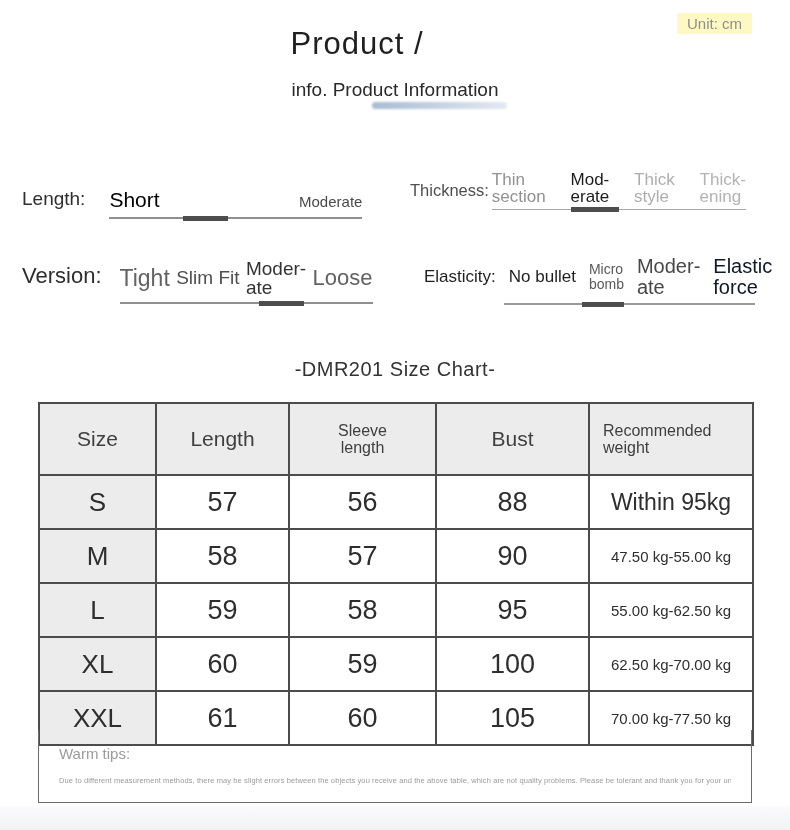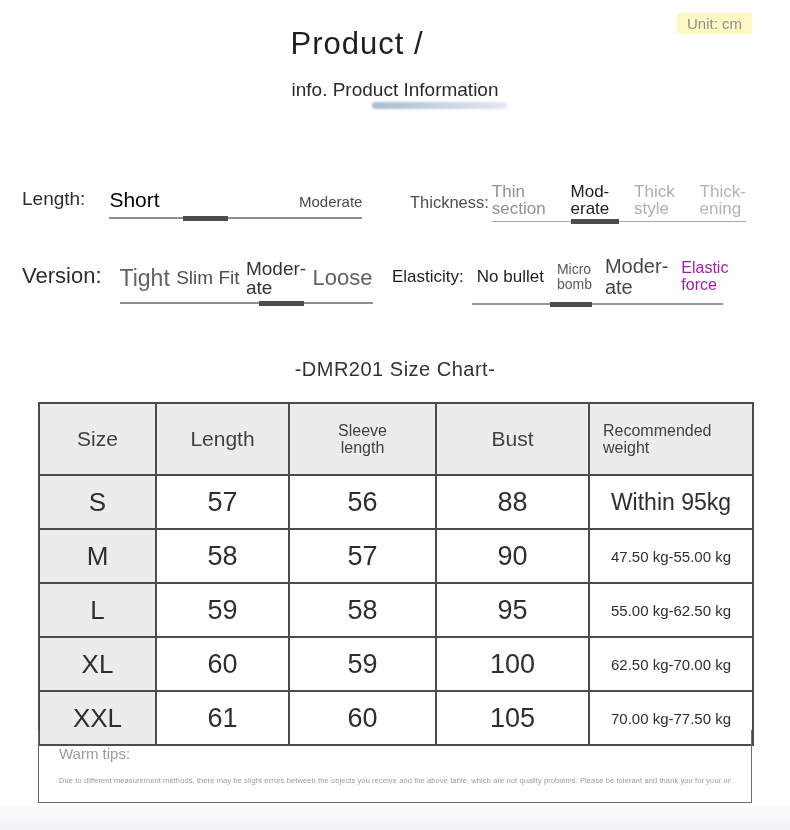--- a/index.html
+++ b/index.html
@@ -41,21 +41,21 @@
   .grp-length .grp-label { font-size:19px; margin-right:24px; }
   .grp-length .grp-body { width:253px; }
   .grp-length .opts { align-items:baseline; }
   .o-short { font-size:21px; color:#000000; }
   .o-moderate { font-size:15px; color:#4a4a4a; }
   .o-longmid { font-size:20px; color:#4a4a4a; }
   .grp-length .track { margin-top:5px; }
   .grp-length .seg { left:29%; width:18%; }
 
   
-  .grp-thickness { left:410px; top:183px; }
+  .grp-thickness { left:410px; top:171px; }
   .grp-thickness .grp-label { font-size:16.5px; color:#4f4f4f; margin-right:3px; padding-top:10px; }
   .grp-thickness .grp-body { width:254px; }
   .grp-thickness .opt { font-size:17px; line-height:1.02; }
   .o-thin { color:#919191; }
   .o-mod { color:#1c1c1c; font-weight:500; }
   .o-thickstyle { color:#aeaeae; }
   .o-thickening { color:#b3b3b3; }
   .grp-thickness .track { margin-top:3px; background:#a8a8a8; height:1.5px; }
   .grp-thickness .seg { left:31%; width:19%; }
 
@@ -65,27 +65,27 @@
   .grp-version .grp-body { width:253px; }
   .grp-version .opts { align-items:center; min-height:44px; }
   .o-tight { font-size:23px; color:#636363; }
   .o-slimfit { font-size:19px; color:#4f4f4f; }
   .o-moderate2 { font-size:19px; color:#333; line-height:1.02; }
   .o-loose { font-size:22px; color:#636363; }
   .grp-version .track { margin-top:2px; }
   .grp-version .seg { left:55%; width:18%; }
 
   
-  .grp-elasticity { left:392px; top:256px; }
+  .grp-elasticity { left:424px; top:256px; }
   .grp-elasticity .row { display:flex; align-items:center; gap:13px; min-height:42px; }
   .grp-elasticity .grp-label { font-size:17px; color:#1f1f1f; }
   .o-nobullet { font-size:17px; color:#1f1f1f; }
   .o-micro { font-size:14px; color:#5a5a5a; line-height:1.05; }
   .o-moderate3 { font-size:20px; color:#474747; line-height:1.05; }
-  .o-elastic { font-size:16px; color:#a21caf; line-height:1.05; }
+  .o-elastic { font-size:20px; color:#0f172a; line-height:1.05; }
   .track-elastic { position:absolute; left:80px; top:47px; width:251px; height:2px; background:#999; }
   .track-elastic .seg { left:31%; width:17%; }
 
   
   .chart-head { position:absolute; top:358px; left:38px; width:714px; }
   .chart-head h2 { font-size:20px; font-weight:400; color:#333; text-align:center; letter-spacing:0.5px; }
   .unit {
     position:absolute; right:38px; top:13px; font-size:15px; color:#8f8f8f;
     background:#fef9c3; padding:2px 10px;
   }

